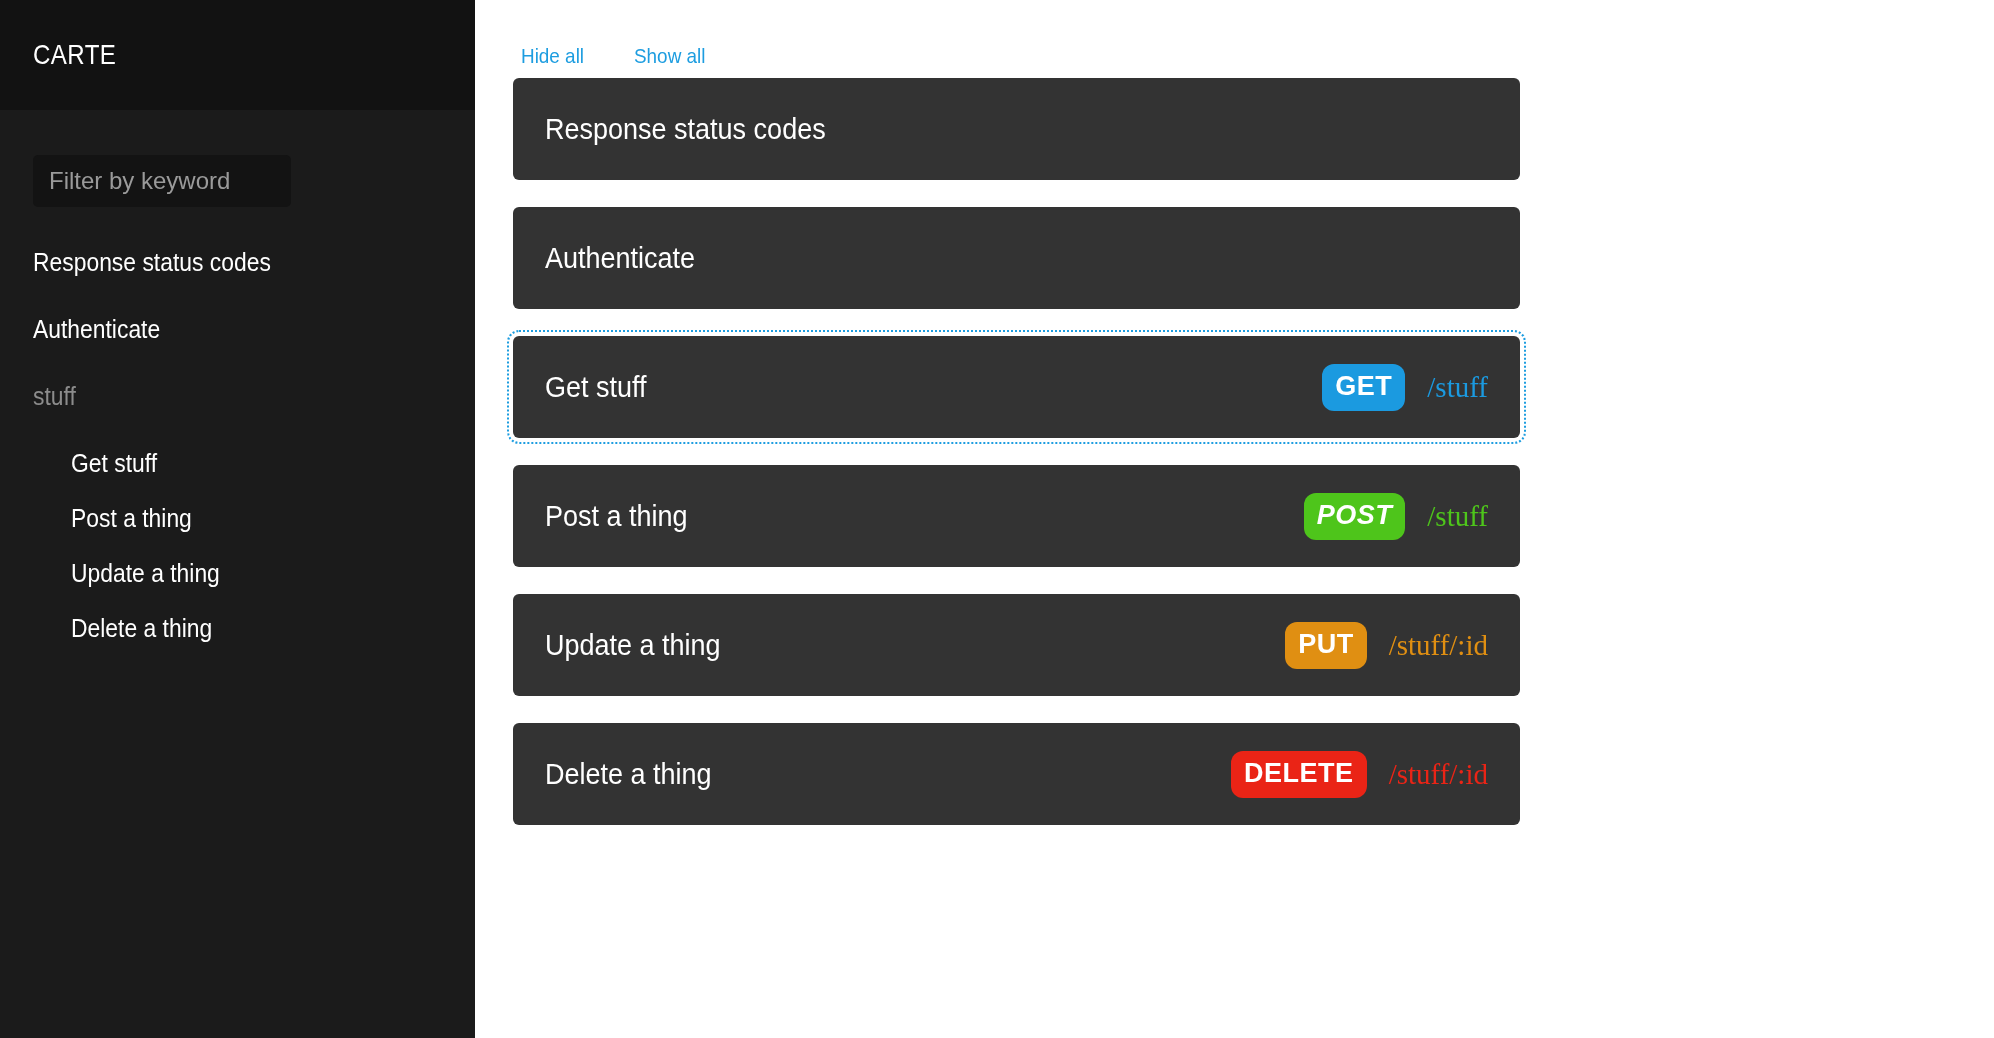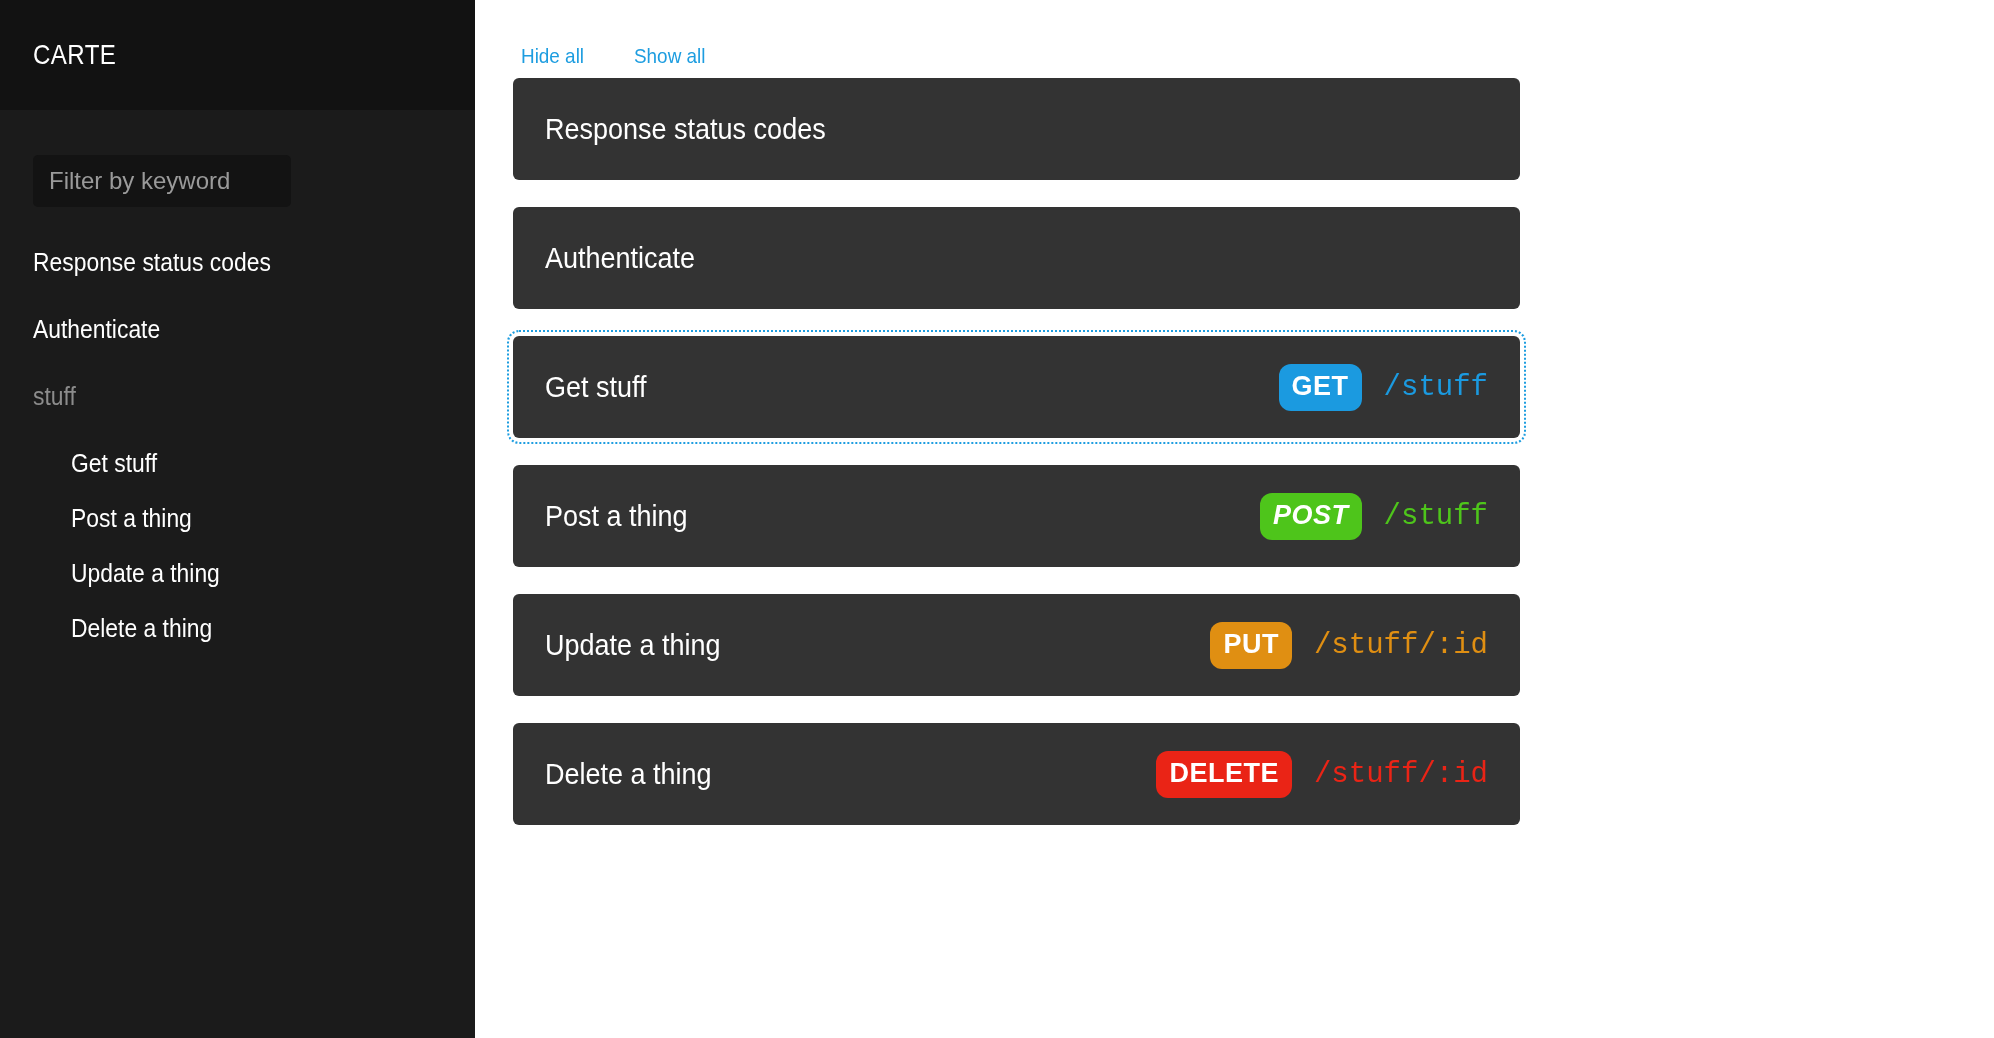--- a/index.html
+++ b/index.html
@@ -170,21 +170,21 @@
     font-family: "Liberation Sans Narrow", "Liberation Sans", sans-serif;
     font-stretch: condensed;
     font-weight: bold;
     font-size: 27px;
     line-height: 1;
     padding: 9px 13px 11px 13px;
     border-radius: 12px;
     letter-spacing: 0.5px;
   }
   .path {
-    font-family: Liberation Mono, monospace;
+    font-family: Liberation Serif, serif;
     font-size: 29px;
     line-height: 1;
     margin-left: 22px;
   }
 </style>
 </head>
 <body>
 
 <div class="app">
 

